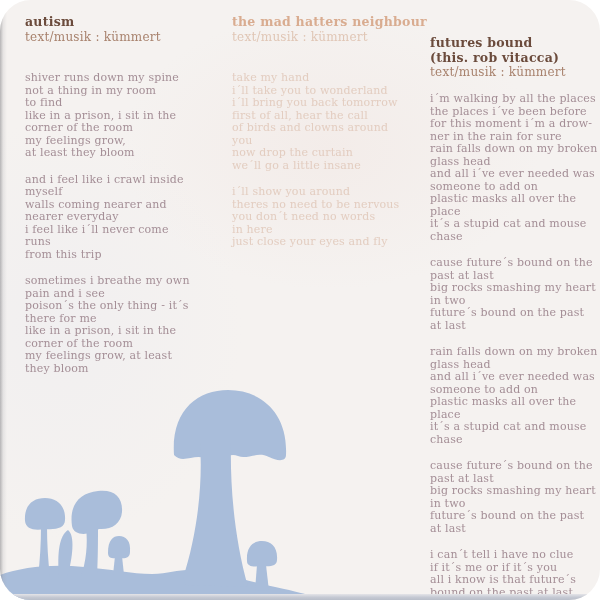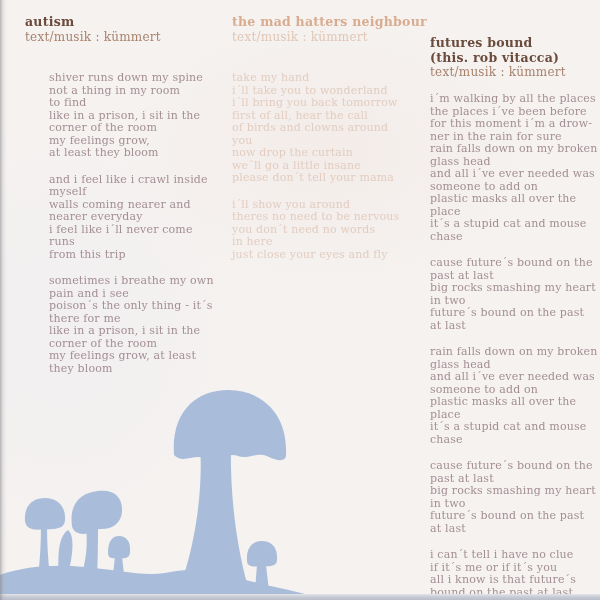--- a/index.html
+++ b/index.html
@@ -54,29 +54,29 @@
   }
   .left-edge{
     position:absolute;
     left:0;top:0;bottom:0;width:7px;
     background:linear-gradient(to right, rgba(130,130,134,.55), rgba(160,160,165,.18) 45%, transparent);
   }
 </style>
 </head>
 <body>
 
-<div class="page" style="background: rgb(245, 242, 240);">
+<div class="page" style="background: rgb(245, 242, 240); border-radius: 31px;">
 
   <section class="col col-0">
     <header>
       <h2 class="title t1" style="color: rgb(107, 75, 60);">autism</h2>
       <h2 class="title t2" style="color: rgb(107, 75, 60);"></h2>
       <div class="credit" style="color: rgb(168, 130, 109);">text/musik : kümmert</div>
     </header>
-    <div class="stanzas" style="color: rgb(164, 142, 150); margin-left: 24px;">
+    <div class="stanzas" style="color: rgb(164, 142, 150);">
         <div class="stanza">
           <div class="line">shiver runs down my spine</div>
           <div class="line">not a thing in my room</div>
           <div class="line">to find</div>
           <div class="line">like in a prison, i sit in the</div>
           <div class="line">corner of the room</div>
           <div class="line">my feelings grow,</div>
           <div class="line">at least they bloom</div>
         </div>
         <div class="stanza">
@@ -110,21 +110,20 @@
     <div class="stanzas" style="color: rgb(227, 205, 192);">
         <div class="stanza">
           <div class="line">take my hand</div>
           <div class="line">i´ll take you to wonderland</div>
           <div class="line">i´ll bring you back tomorrow</div>
           <div class="line">first of all, hear the call</div>
           <div class="line">of birds and clowns around</div>
           <div class="line">you</div>
           <div class="line">now drop the curtain</div>
           <div class="line">we´ll go a little insane</div>
-          <div class="line">please don´t tell your mama</div>
         </div>
         <div class="stanza">
           <div class="line">i´ll show you around</div>
           <div class="line">theres no need to be nervous</div>
           <div class="line">you don´t need no words</div>
           <div class="line">in here</div>
           <div class="line">just close your eyes and fly</div>
         </div>
       </div>
   </section>

